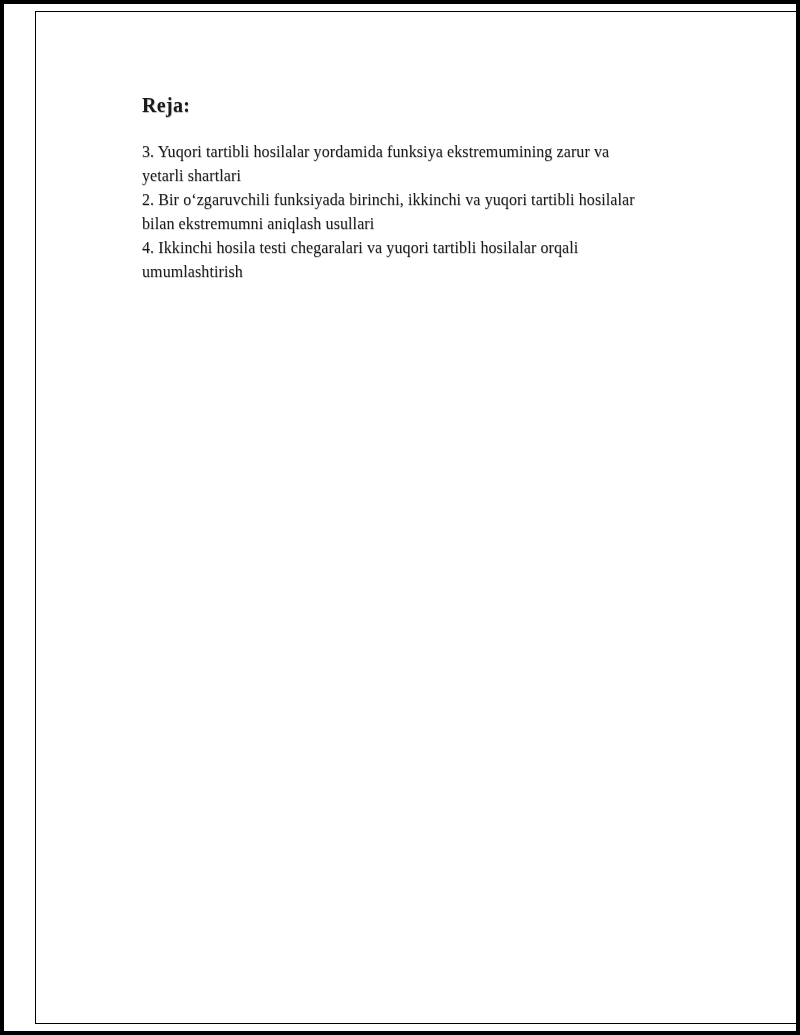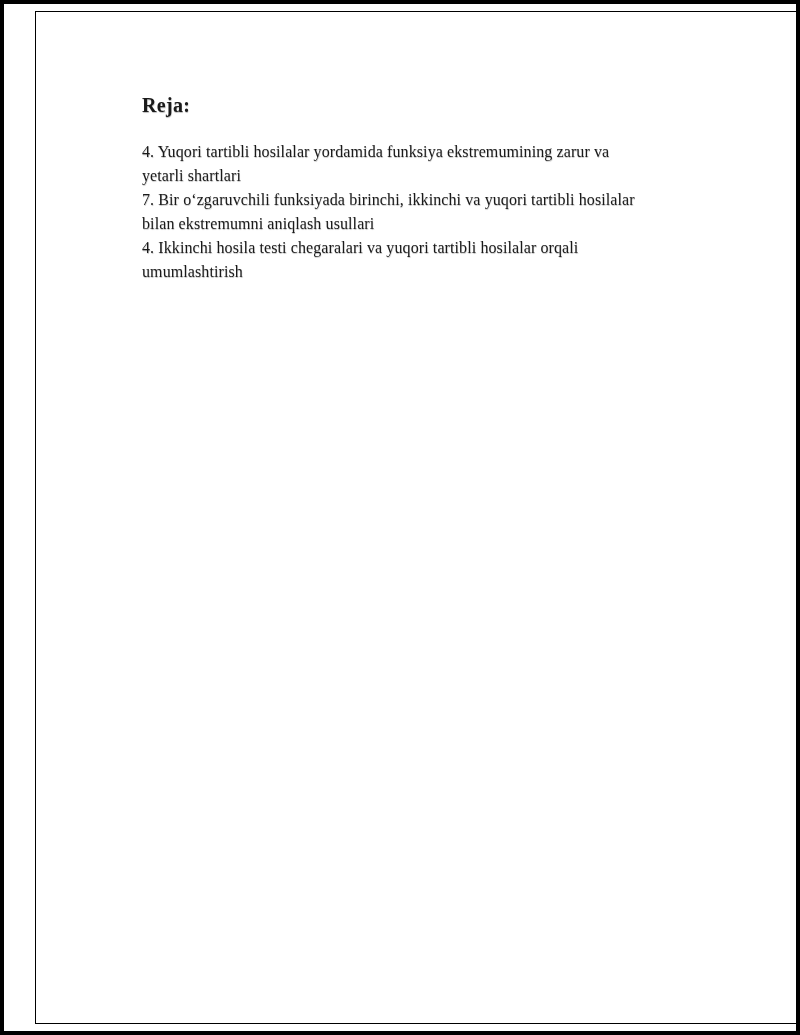--- a/index.html
+++ b/index.html
@@ -46,21 +46,21 @@
     text-shadow: 0.4px 1px 0.7px rgba(0, 0, 0, 0.22);
   }
 </style>
 </head>
 <body>
 
 <div class="page">
   <div class="inner-frame">
     <div class="content">
       <h1 class="heading">Reja:</h1>
-      <p class="list-item">4. Yuqori tartibli hosilalar yordamida funksiya ekstremumining zarur va
+      <p class="list-item">3. Yuqori tartibli hosilalar yordamida funksiya ekstremumining zarur va
 yetarli shartlari</p>
-      <p class="list-item">7. Bir o‘zgaruvchili funksiyada birinchi, ikkinchi va yuqori tartibli hosilalar
+      <p class="list-item">2. Bir o‘zgaruvchili funksiyada birinchi, ikkinchi va yuqori tartibli hosilalar
 bilan ekstremumni aniqlash usullari</p>
       <p class="list-item">4. Ikkinchi hosila testi chegaralari va yuqori tartibli hosilalar orqali
 umumlashtirish</p>
     </div>
   </div>
 </div>
 
 </body></html>

